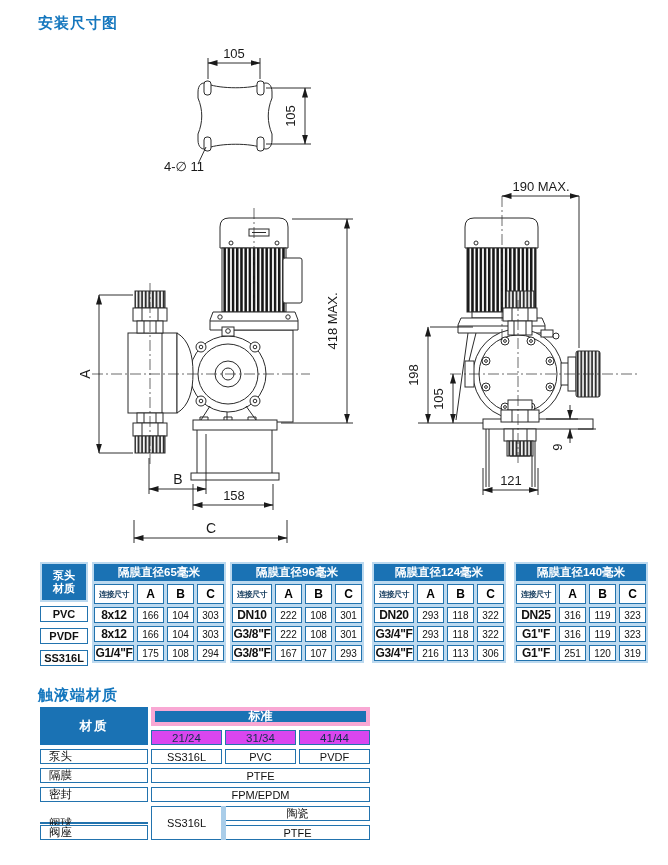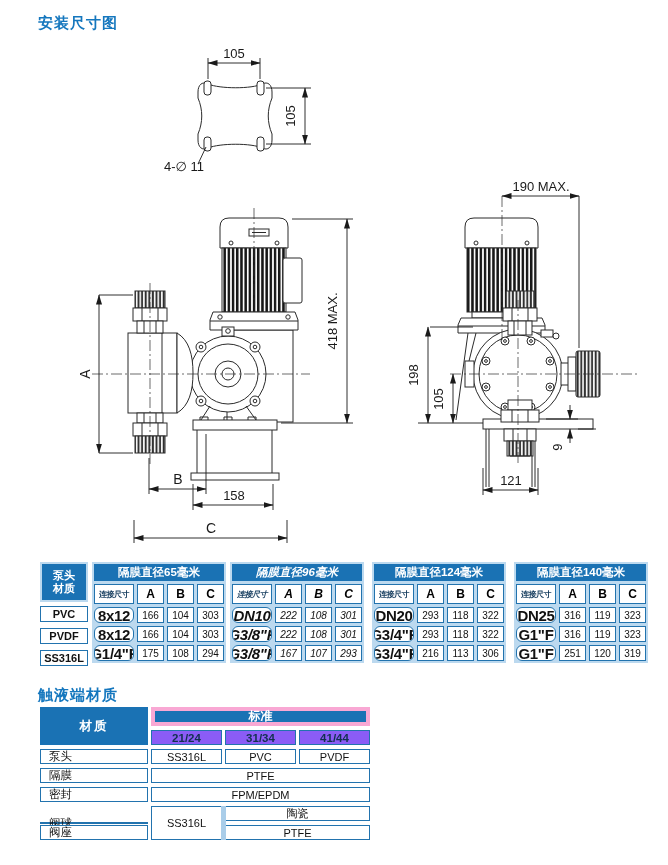--- a/index.html
+++ b/index.html
@@ -17,39 +17,39 @@
   
   .dim-table{position:absolute;top:562px;display:grid;grid-template-columns:40px 27px 27px 27px;
              grid-template-rows:17px 20px 16px 16px 16px;gap:3px;background:#bcd9ef;padding:2px;box-sizing:border-box;}
   .t-title{grid-column:1/5;background:#1a72b4;color:#fff;font-weight:bold;font-size:11.5px;
            display:flex;align-items:center;justify-content:center;}
   .cell{background:#fff;border:1px solid #2273ae;display:flex;align-items:center;justify-content:center;
         box-sizing:border-box;overflow:hidden;}
   .t-conn{font-size:8px;font-weight:bold;color:#123a5c;letter-spacing:-0.5px;}
   .t-sub{font-size:12px;font-weight:bold;color:#000;}
   .t-val{font-size:10px;color:#111;}
-  .t-conn-val{font-size:15px;font-weight:bold;color:#111;letter-spacing:-0.3px;border-radius:6px;}
+  .t-conn-val{font-size:12px;font-weight:bold;color:#111;letter-spacing:-0.3px;}
   .corner-col{position:absolute;left:40px;top:562px;width:48px;display:flex;flex-direction:column;}
   .corner-head{height:40px;background:#1a72b4;border:2px solid #bcd9ef;box-sizing:border-box;color:#fff;
                font-weight:bold;font-size:11px;line-height:1.15;display:flex;flex-direction:column;
                align-items:center;justify-content:center;}
   .rowhead{height:16px;margin-top:6px;background:#fff;border:1px solid #2273ae;box-sizing:border-box;
            font-size:11px;font-weight:bold;display:flex;align-items:center;justify-content:center;}
   .rowhead.first{margin-top:4px;}
 
   
   .mat-table{position:absolute;left:40px;top:707px;display:grid;
              grid-template-columns:108px 71px 71px 71px;grid-template-rows:19px 15px 15px 15px 15px 15px 15px;
              column-gap:3px;row-gap:4px;}
   .m-corner{grid-row:1/3;grid-column:1;background:#1a72b4;color:#fff;font-weight:bold;font-size:12.5px;
             display:flex;align-items:center;justify-content:center;letter-spacing:2px;}
   .m-std{grid-row:1;grid-column:2/5;background:#1a72b4;color:#fff;font-weight:bold;font-size:12px;
          display:flex;align-items:center;justify-content:center;border:4px solid #f9a8d4;box-sizing:border-box;}
-  .m-colhead{background:#8b5cf6;border:1px solid #2273ae;box-sizing:border-box;color:#10304e;
-             font-weight:bold;font-size:11.5px;display:flex;align-items:center;justify-content:center;}
+  .m-colhead{background:#d946ef;border:1px solid #2273ae;box-sizing:border-box;color:#10304e;
+             font-weight:normal;font-size:11.5px;display:flex;align-items:center;justify-content:center;}
   .m-label{grid-column:1;background:#fff;border:1px solid #2273ae;box-sizing:border-box;font-size:11.5px;
            display:flex;align-items:center;padding-left:8px;}
   .m-val{background:#fff;border:1px solid #2273ae;box-sizing:border-box;font-size:11px;
          display:flex;align-items:center;justify-content:center;}
   .m-divider{position:absolute;left:181px;top:99px;width:5px;height:34px;background:#a9cde9;}
 </style>
 </head>
 <body>
 
 <div class="page">
@@ -285,21 +285,21 @@
     <div class="cell t-conn-val">8x12</div>
     <div class="cell t-val">166</div>
     <div class="cell t-val">104</div>
     <div class="cell t-val">303</div>
     <div class="cell t-conn-val">G1/4"F</div>
     <div class="cell t-val">175</div>
     <div class="cell t-val">108</div>
     <div class="cell t-val">294</div>
   </div>
 
-  <div class="dim-table" style="left:230px;font-style:italic;">
+  <div class="dim-table" style="left:230px;">
     <div class="t-title">隔膜直径96毫米</div>
     <div class="cell t-conn">连接尺寸</div>
     <div class="cell t-sub">A</div>
     <div class="cell t-sub">B</div>
     <div class="cell t-sub">C</div>
     <div class="cell t-conn-val">DN10</div>
     <div class="cell t-val">222</div>
     <div class="cell t-val">108</div>
     <div class="cell t-val">301</div>
     <div class="cell t-conn-val">G3/8"F</div>

